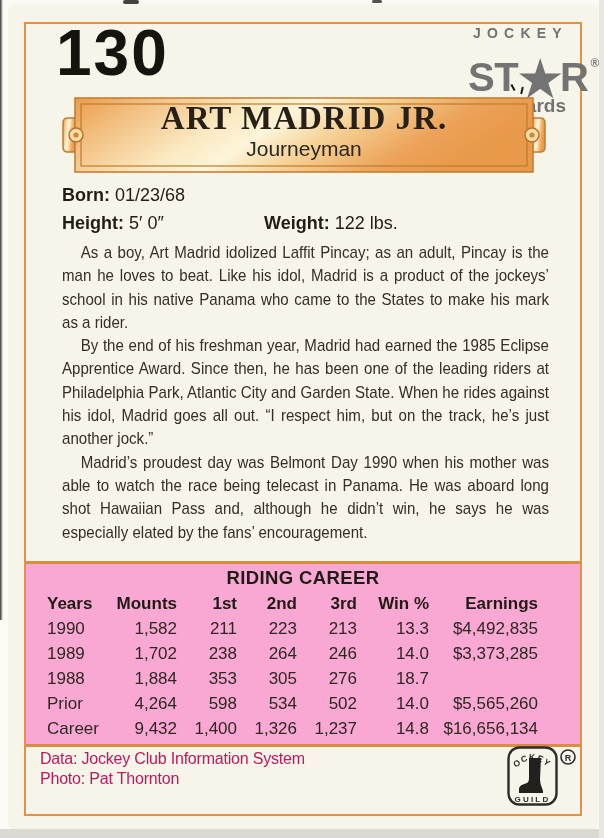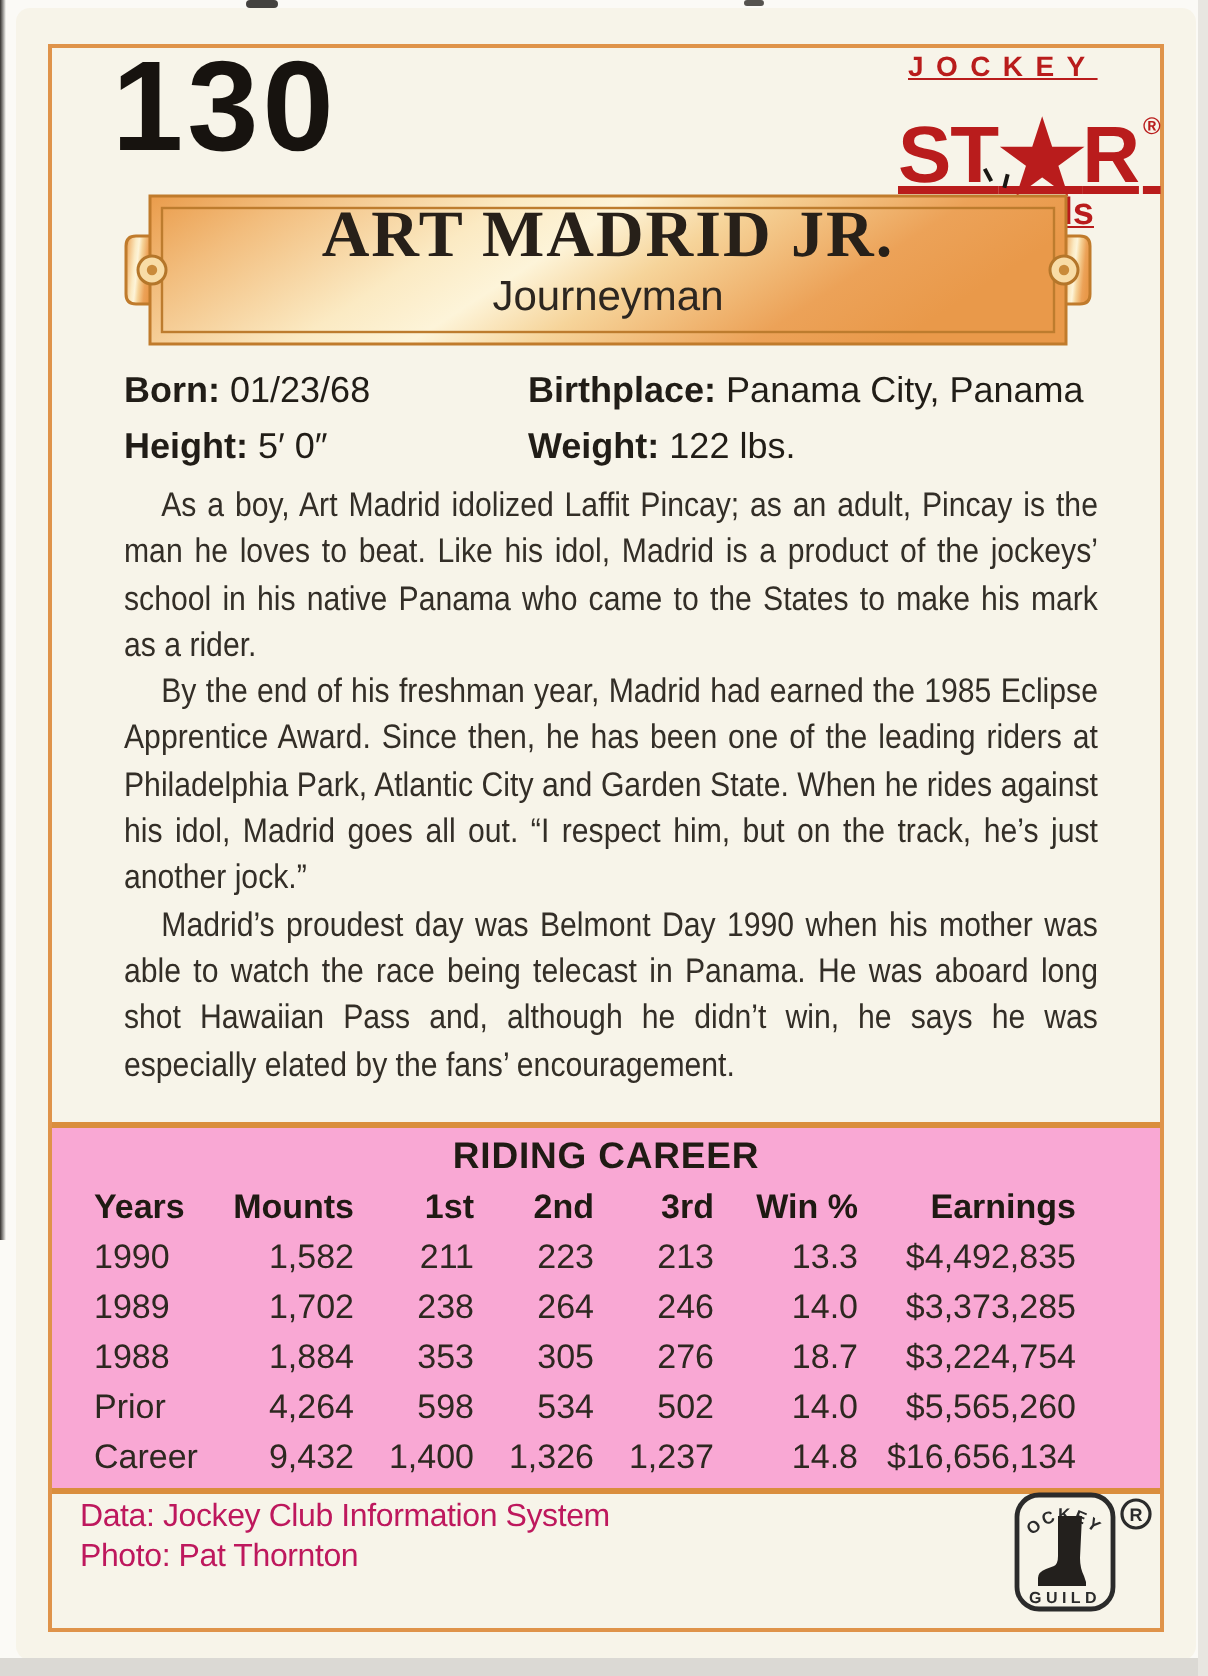--- a/index.html
+++ b/index.html
@@ -15,21 +15,21 @@
   .scan-mark2{position:absolute;left:372px;top:0;width:10px;height:3px;background:#55534f;border-radius:2px;}
 
   
   .card{position:absolute;left:8px;top:4px;width:590px;height:826px;background:#f7f4e9;border-radius:7px;}
   .frame{position:absolute;left:24px;top:22px;width:558px;height:794px;border:2px solid #df934a;box-sizing:border-box;}
 
   .card-number{position:absolute;left:56px;top:20px;font-size:64px;font-weight:bold;
     letter-spacing:2px;color:#17130f;line-height:66px;}
 
   
-  .brand{position:absolute;left:447px;top:26px;width:116px;color:#b91c1c;text-decoration:underline;}
+  .brand{position:absolute;left:466px;top:26px;width:116px;color:#737373;}
   .brand-jockey{font-weight:bold;font-size:14px;letter-spacing:6.2px;padding-left:7px;line-height:15px;}
   .brand-big{position:relative;font-weight:bold;font-size:40px;line-height:42px;letter-spacing:-0.5px;
     padding-left:2px;white-space:nowrap;margin-top:1px;}
   .brand-big .star{font-size:49px;vertical-align:-5px;letter-spacing:-2px;}
   .brand-big .reg{font-size:12px;vertical-align:24px;letter-spacing:0;margin-left:2px;}
   .brand-cards{text-align:right;font-weight:bold;font-size:19px;margin-top:-5px;padding-right:16px;}
   .spark{position:absolute;width:2px;height:7px;background:#1a1713;}
   .spark1{left:46px;top:58px;transform:rotate(-28deg);}
   .spark2{left:55px;top:61px;transform:rotate(14deg);}
 
@@ -118,21 +118,20 @@
       <circle cx="472" cy="39" r="2.6" fill="#c98a3a"></circle>
     </svg>
     <div class="plate-name">ART MADRID JR.</div>
     <div class="plate-sub">Journeyman</div>
   </div>
 
   <div class="bio">
     <div class="bio-line">
       <span class="b">Born:</span>
       <span>01/23/68</span>
-      <span class="bio-right"><span class="b">Birthplace:</span> <span>Panama City, Panama</span></span>
     </div>
     <div class="bio-line">
       <span class="b">Height:</span>
       <span>5′ 0″</span>
       <span class="bio-right"><span class="b">Weight:</span> <span>122 lbs.</span></span>
     </div>
   </div>
 
   <div class="paras">
       <p class="para">As a boy, Art Madrid idolized Laffit Pincay; as an adult, Pincay is the man he loves to beat. Like his idol, Madrid is a product of the jockeys’ school in his native Panama who came to the States to make his mark as a rider.</p>
@@ -170,21 +169,20 @@
           <span class="c5">14.0</span>
           <span class="c6">$3,373,285</span>
         </div>
         <div class="crow">
           <span class="c0">1988</span>
           <span class="c1">1,884</span>
           <span class="c2">353</span>
           <span class="c3">305</span>
           <span class="c4">276</span>
           <span class="c5">18.7</span>
-          <span class="c6">$3,224,754</span>
         </div>
         <div class="crow">
           <span class="c0">Prior</span>
           <span class="c1">4,264</span>
           <span class="c2">598</span>
           <span class="c3">534</span>
           <span class="c4">502</span>
           <span class="c5">14.0</span>
           <span class="c6">$5,565,260</span>
         </div>

